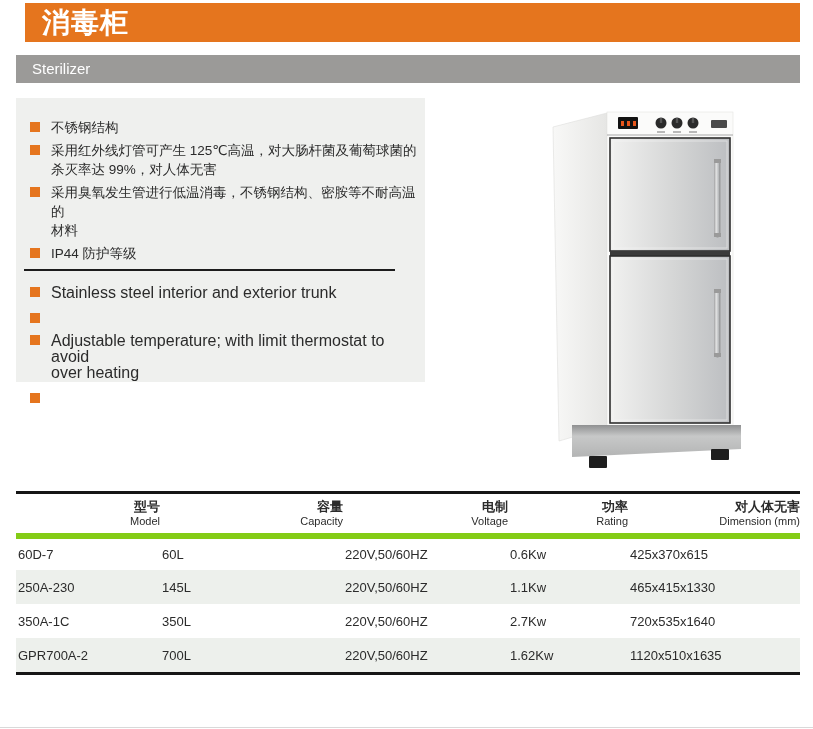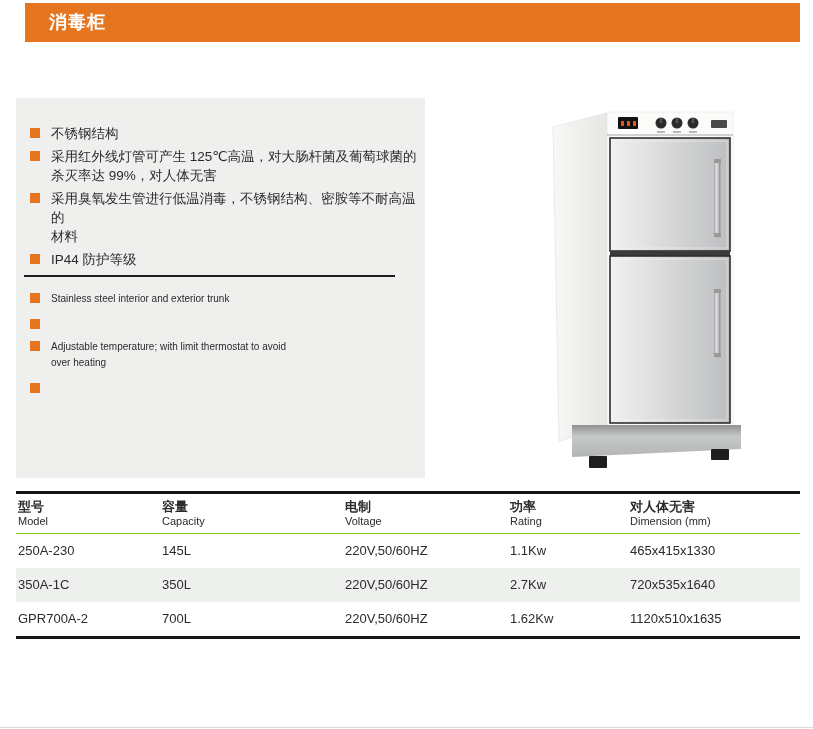--- a/index.html
+++ b/index.html
@@ -14,38 +14,38 @@
   body{
     width:813px;height:729px;background:#ffffff;overflow:hidden;
     font-family:"Liberation Sans","DejaVu Sans",sans-serif;color:var(--ink);
     position:relative;
   }
   .page{position:absolute;inset:0;}
 
   
   .title-bar{
     position:absolute;left:25px;top:3px;width:775px;height:39px;
-    background:var(--accent);color:#ffffff;font-size:18px;font-weight:bold;
-    line-height:39px;padding-left:24px;letter-spacing:1px;
+    background:var(--accent);color:#ffffff;font-size:28px;font-weight:bold;
+    line-height:39px;padding-left:17px;letter-spacing:1px;
   }
   .subtitle-bar{
     position:absolute;left:16px;top:55px;width:784px;height:28px;
     background:var(--subtitle-gray);color:#ffffff;font-size:15px;
     line-height:28px;padding-left:16px;
   }
 
   
   .features-box{
-    position:absolute;left:16px;top:98px;width:409px;height:380px;
-    background:var(--features-bg);padding-top:26px;
+    position:absolute;left:16px;top:98px;width:409px;height:284px;
+    background:var(--features-bg);padding-top:20px;
   }
   .feat-list{list-style:none;margin:0;padding:0 8px 0 14px;}
   .feat-item{display:flex;align-items:flex-start;}
   .cn .feat-item{font-size:13.5px;line-height:19px;margin-bottom:4px;}
-  .en .feat-item{font-size:10px;line-height:16px;margin-bottom:10px;}
+  .en .feat-item{font-size:16px;line-height:16px;margin-bottom:10px;}
   .bullet{
     flex:0 0 10px;width:10px;height:10px;background:var(--accent);
     margin-right:11px;margin-top:4px;
   }
   .en .bullet{margin-top:2px;}
   .feat-text{white-space:pre-line;}
   .section-divider{
     border-top:2px solid #1c1c1c;height:0;
     margin:6px 30px 14px 8px;
   }
@@ -55,38 +55,39 @@
   .product svg{width:100%;height:100%;display:block;}
 
   
   .spec-table{
     position:absolute;left:16px;top:491px;width:784px;
     border-top:3px solid #161616;border-bottom:3px solid #161616;
   }
   table{width:100%;border-collapse:collapse;table-layout:fixed;}
   col.c1{width:144px;}col.c2{width:183px;}col.c3{width:165px;}col.c4{width:120px;}col.c5{width:172px;}
   th{
-    text-align:left;font-weight:normal;padding:5px 0 4px 2px;height:37px;
-    border-bottom:1px solid #84cc16;vertical-align:middle;
+    text-align:right;font-weight:normal;padding:5px 0 4px 2px;height:37px;
+    border-bottom:6px solid #84cc16;vertical-align:middle;
   }
   .th-cn{display:block;font-size:13px;font-weight:bold;line-height:15px;}
   .th-en{display:block;font-size:11px;line-height:15px;}
   td{height:34px;font-size:13px;padding:0 0 0 2px;vertical-align:middle;}
   tbody tr:nth-child(even){background:var(--row-alt);}
 
   .page-bottom-edge{
     position:absolute;left:0;bottom:1px;width:813px;height:1px;background:#d9d9d9;
   }
 </style>
 </head>
 <body>
 
 <div class="page">
 
   <div class="title-bar">消毒柜</div>
+  <div class="subtitle-bar">Sterilizer</div>
 
   <div class="features-box">
     <ul class="feat-list cn">
       <li class="feat-item">
         <span class="bullet"></span>
         <span class="feat-text">不锈钢结构</span>
       </li>
       <li class="feat-item">
         <span class="bullet"></span>
         <span class="feat-text">采用红外线灯管可产生 125℃高温，对大肠杆菌及葡萄球菌的
@@ -219,20 +220,27 @@
             <span class="th-en">Rating</span>
           </th>
           <th>
             <span class="th-cn">对人体无害</span>
             <span class="th-en">Dimension (mm)</span>
           </th>
         </tr>
       </thead>
       <tbody>
         <tr>
+          <td>60D-7</td>
+          <td>60L</td>
+          <td>220V,50/60HZ</td>
+          <td>0.6Kw</td>
+          <td>425x370x615</td>
+        </tr>
+        <tr>
           <td>250A-230</td>
           <td>145L</td>
           <td>220V,50/60HZ</td>
           <td>1.1Kw</td>
           <td>465x415x1330</td>
         </tr>
         <tr>
           <td>350A-1C</td>
           <td>350L</td>
           <td>220V,50/60HZ</td>

